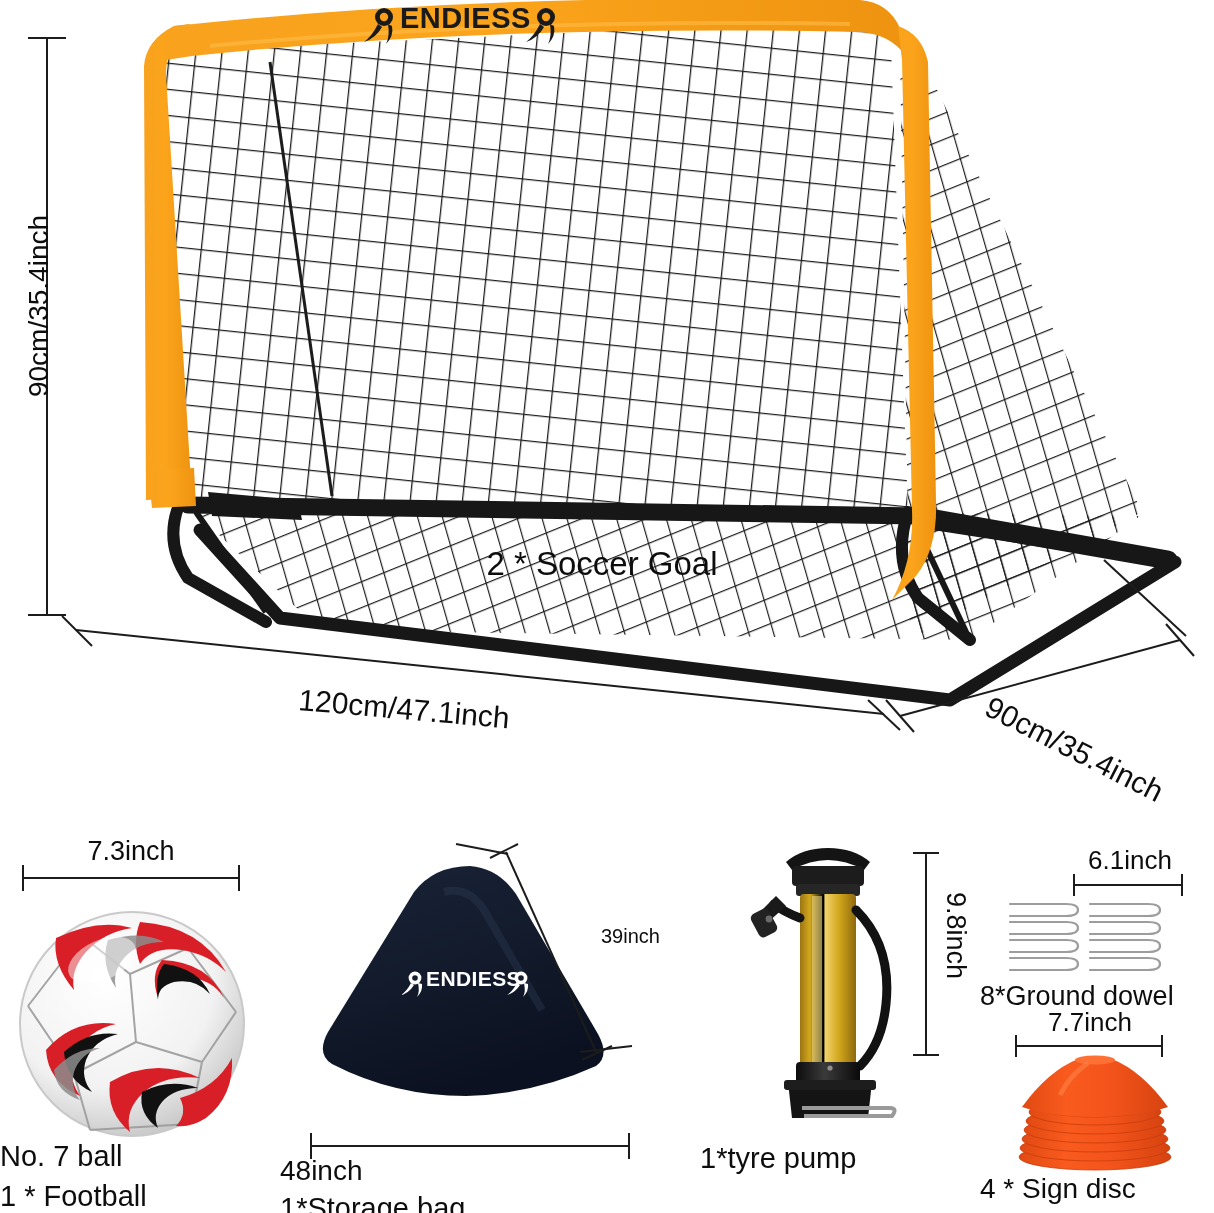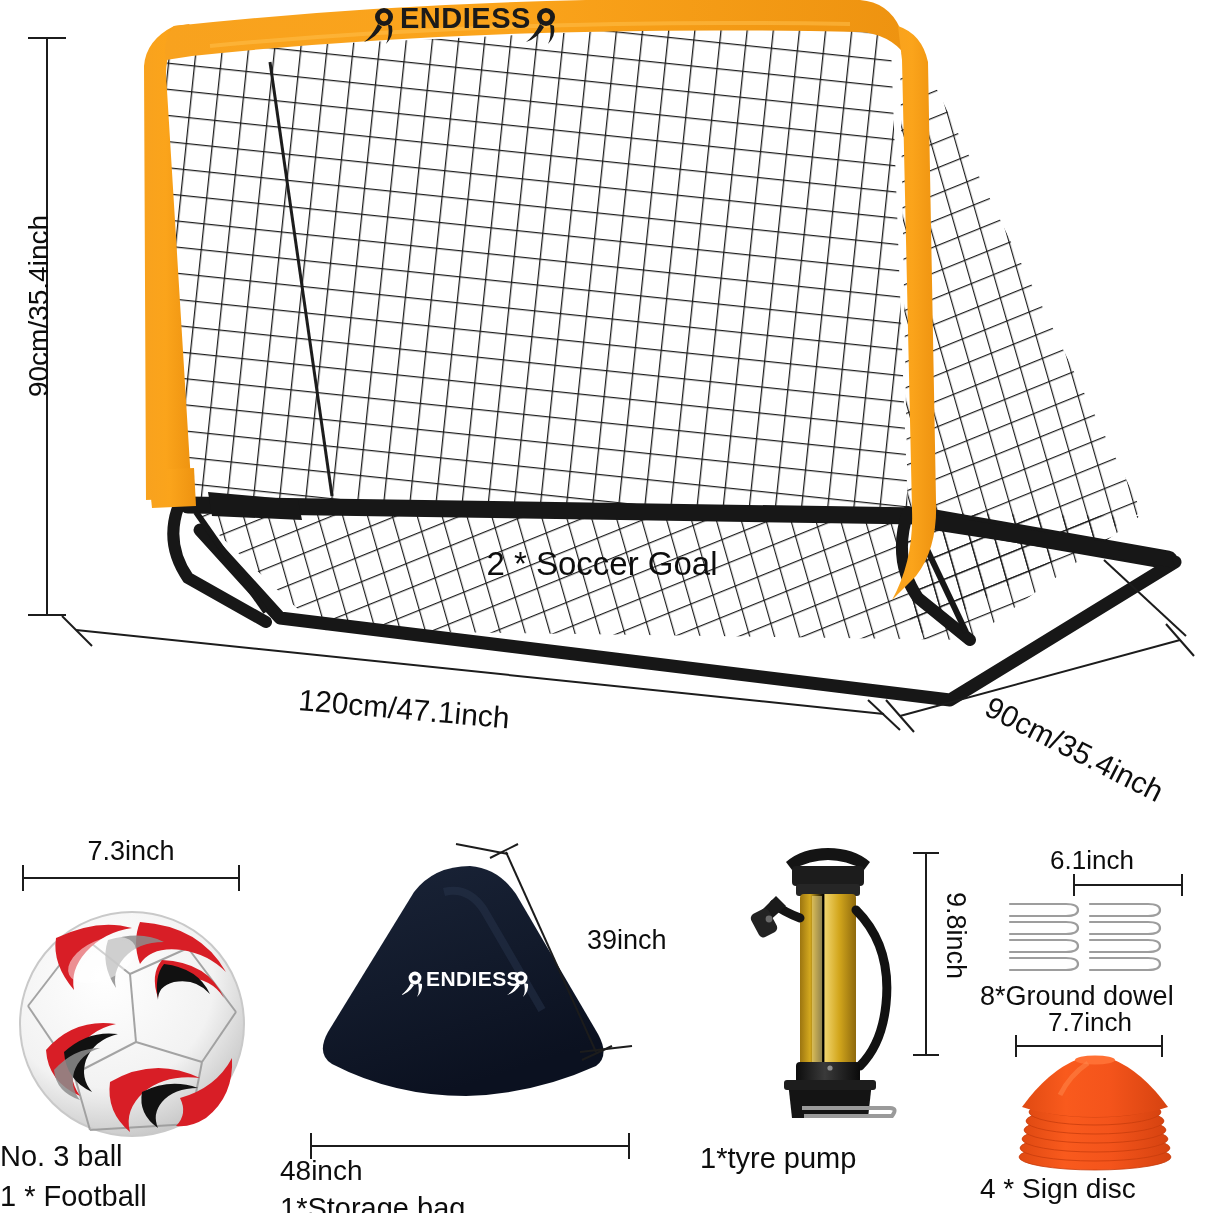--- a/index.html
+++ b/index.html
@@ -100,23 +100,23 @@
   #football-dim-tick-l { left: 22px; top: 35px; width: 2px; height: 26px; background: #1c1c1c; }
   #football-dim-tick-r { left: 238px; top: 35px; width: 2px; height: 26px; background: #1c1c1c; }
   #football-dim-label { left: 0; top: 6px; width: 262px; text-align: center; font-size: 27px; }
   #football-image { left: 12px; top: 72px; width: 240px; height: 240px; }
   #football-caption-1 { top: 310px; }
   #football-caption-2 { top: 350px; }
 
   
   #bag-image { left: 18px; top: 18px; width: 360px; height: 290px; }
   #bag-diag-label {
-    left: 307px; top: 95px;
+    left: 321px; top: 95px;
     transform: rotate(0deg);
-    font-size: 27px;
+    font-size: 20px;
   }
   #bag-bottom-dim-line { left: 30px; top: 315px; width: 320px; height: 2px; background: #1c1c1c; }
   #bag-bottom-tick-l { left: 30px; top: 303px; width: 2px; height: 26px; background: #1c1c1c; }
   #bag-bottom-tick-r { left: 348px; top: 303px; width: 2px; height: 26px; background: #1c1c1c; }
   #bag-bottom-label { left: 0; top: 325px; width: 382px; text-align: left; font-size: 28px; }
   #bag-caption { top: 362px; }
 
   
   #pump-image { left: 40px; top: 10px; width: 190px; height: 285px; }
   #pump-dim-line { left: 225px; top: 22px; width: 2px; height: 204px; background: #1c1c1c; }
@@ -129,21 +129,21 @@
     transform: rotate(90deg);
     transform-origin: center center;
     font-size: 27px;
   }
   #pump-caption { top: 312px; }
 
   
   #dowel-dim-line { left: 93px; top: 48px; width: 110px; height: 2px; background: #1c1c1c; }
   #dowel-dim-tick-l { left: 93px; top: 38px; width: 2px; height: 22px; background: #1c1c1c; }
   #dowel-dim-tick-r { left: 201px; top: 38px; width: 2px; height: 22px; background: #1c1c1c; }
-  #dowel-dim-label { left: 70px; top: 9px; width: 160px; text-align: left; font-size: 26px; }
+  #dowel-dim-label { left: 70px; top: 9px; width: 160px; text-align: center; font-size: 26px; }
   #dowel-image { left: 28px; top: 62px; width: 180px; height: 82px; }
   #dowel-caption { top: 145px; font-size: 27px; }
 
   
   #disc-dim-line { left: 35px; top: 40px; width: 148px; height: 2px; background: #1c1c1c; }
   #disc-dim-tick-l { left: 35px; top: 30px; width: 2px; height: 22px; background: #1c1c1c; }
   #disc-dim-tick-r { left: 181px; top: 30px; width: 2px; height: 22px; background: #1c1c1c; }
   #disc-dim-label { left: 20px; top: 2px; width: 180px; text-align: center; font-size: 26px; }
   #disc-image { left: 28px; top: 48px; width: 175px; height: 120px; }
   #disc-caption { top: 168px; font-size: 28px; }
@@ -314,21 +314,21 @@
         </g>
 
         <g fill="#8d8d8d" opacity="0.85">
           <path d="M96,38 Q130,28 152,40 Q126,40 112,56 Q100,70 104,86 Q88,62 96,38 Z"></path>
           <path d="M42,168 Q62,146 88,146 Q68,152 62,170 Q58,186 68,198 Q44,190 42,168 Z"></path>
         </g>
 
         <ellipse cx="90" cy="58" rx="36" ry="20" fill="#ffffff" opacity="0.5" transform="rotate(-24 90 58)"></ellipse>
       </svg>
 
-      <div class="panel-caption" id="football-caption-1">No. 3 ball</div>
+      <div class="panel-caption" id="football-caption-1">No. 7 ball</div>
       <div class="panel-caption" id="football-caption-2">1 * Football</div>
     </div>
 
     <div class="panel" id="panel-bag">
       <svg class="abs" id="bag-image" viewBox="0 0 360 290">
         <defs>
           <linearGradient id="bagGrad" x1="0" y1="0" x2="0.4" y2="1">
             <stop offset="0%" stop-color="#1a2438"></stop>
             <stop offset="55%" stop-color="#121A2B"></stop>
             <stop offset="100%" stop-color="#0b1120"></stop>

